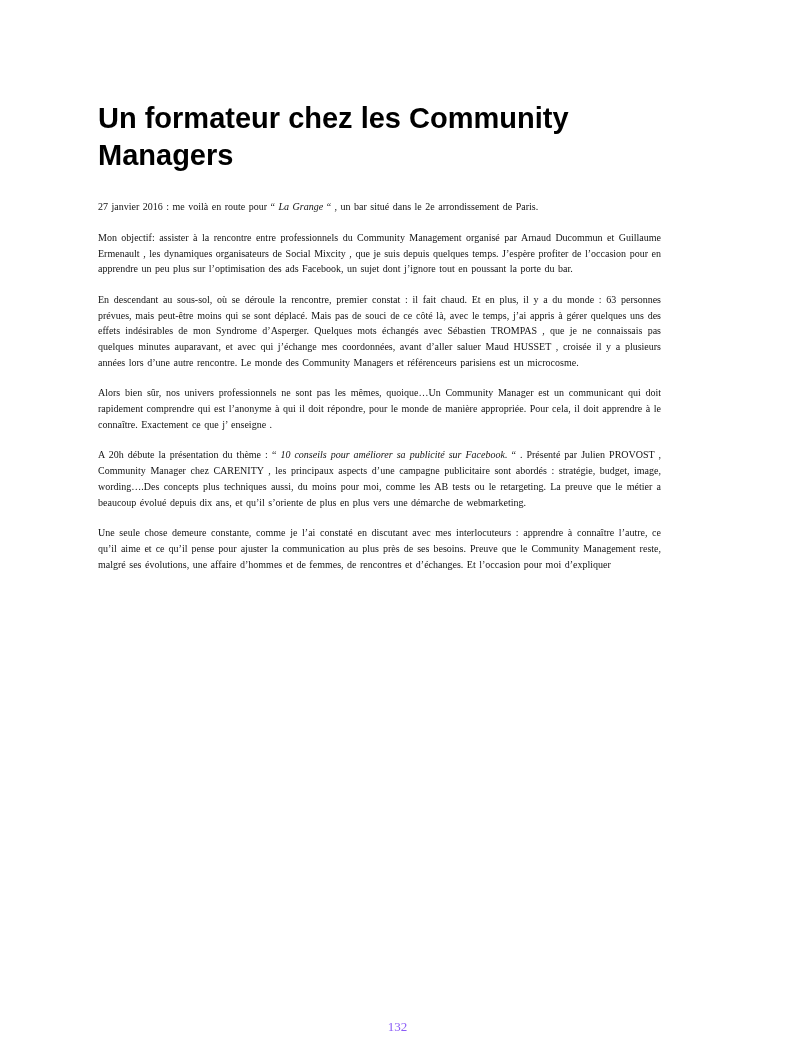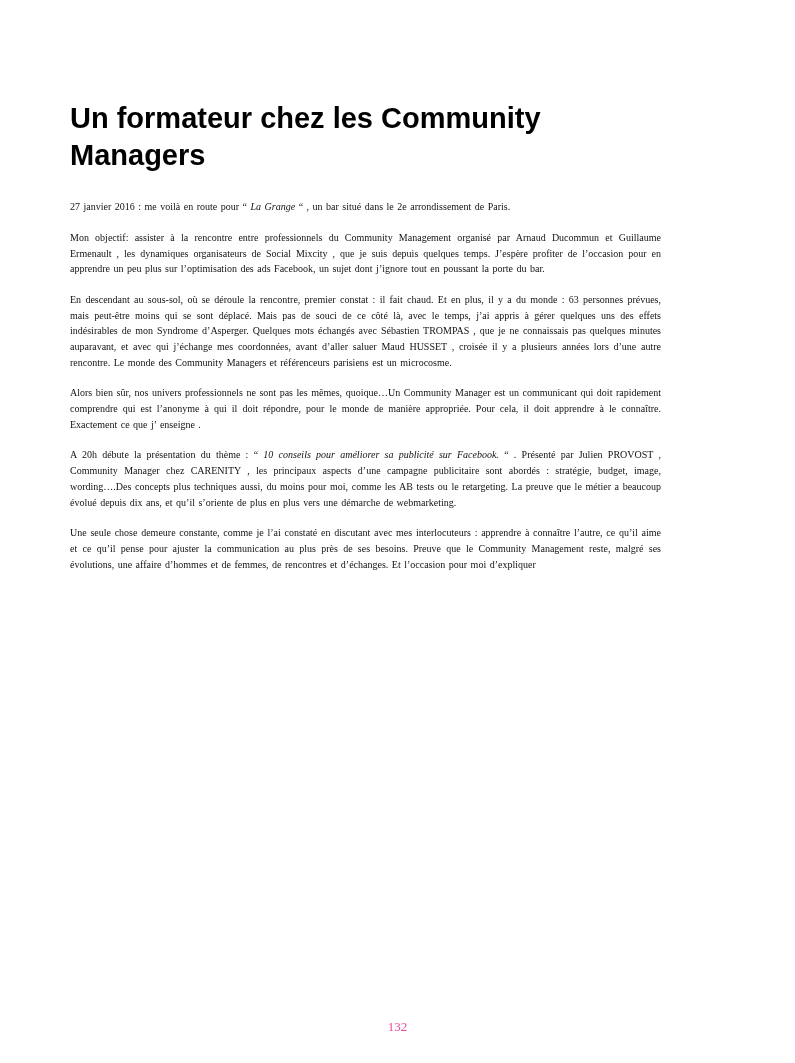--- a/index.html
+++ b/index.html
@@ -6,21 +6,21 @@
     margin: 0;
     padding: 0;
     background: #ffffff;
   }
   .page {
     position: relative;
     width: 795px;
     height: 1063px;
     box-sizing: border-box;
     background: #ffffff;
-    padding: 100px 134px 0 70px;
+    padding: 100px 134px 0 98px;
     font-family: "Liberation Serif", serif;
     color: #121212;
     overflow: hidden;
   }
   .title {
     font-family: "Liberation Sans", sans-serif;
     font-weight: 700;
     font-size: 29px;
     line-height: 1.28;
     color: #000000;
@@ -37,21 +37,21 @@
     font-style: italic;
   }
   .page-number {
     position: absolute;
     left: 0;
     bottom: 28px;
     width: 100%;
     text-align: center;
     font-family: "Liberation Serif", serif;
     font-size: 13px;
-    color: #ec4899;
+    color: #8b5cf6;
   }
 </style>
 </head>
 <body>
 
 <div class="page">
 
   <h1 class="title">Un formateur chez les Community Managers</h1>
 
   <div class="body-text">

